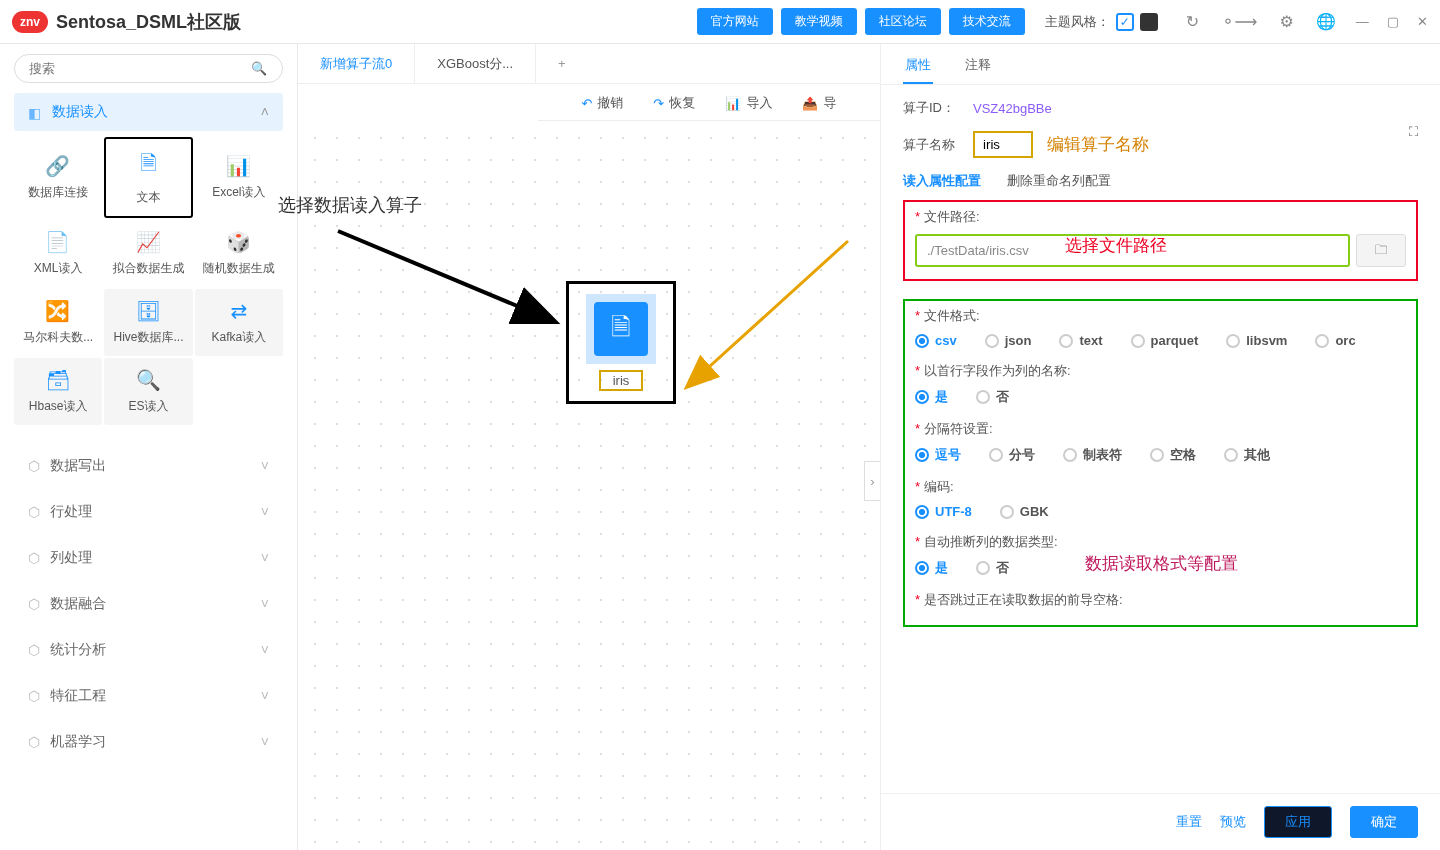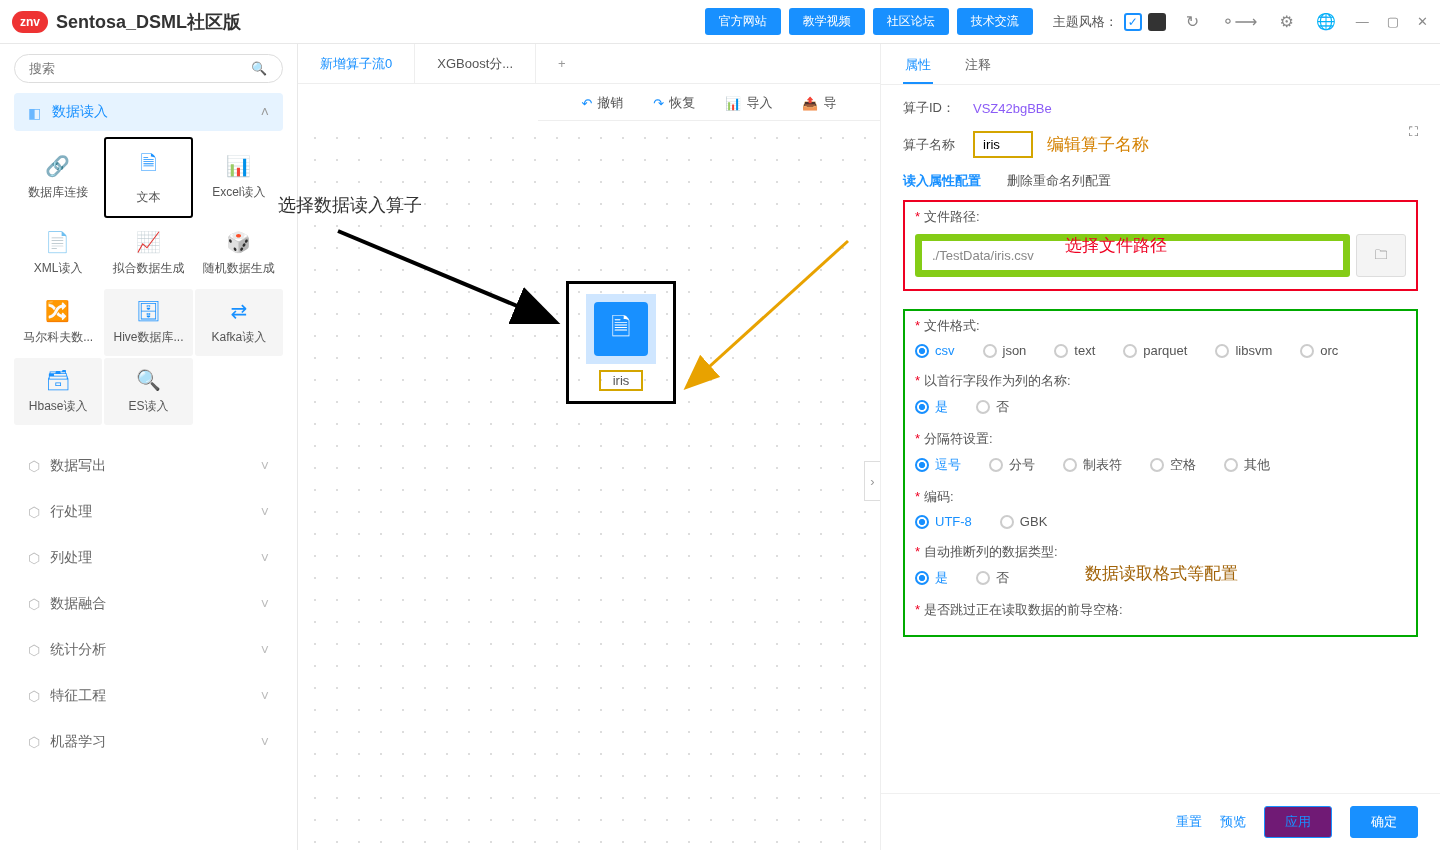--- a/index.html
+++ b/index.html
@@ -5,21 +5,21 @@
 * { box-sizing: border-box; margin: 0; padding: 0; }
 body { font-family: "Microsoft YaHei", -apple-system, sans-serif; font-size: 13px; color: #333; background: #fff; overflow: hidden; }
 .app { display: flex; flex-direction: column; height: 850px; width: 1440px; }
 
 
 .topbar { display: flex; align-items: center; height: 44px; padding: 0 12px; border-bottom: 1px solid #e8e8e8; }
 .logo { width: 36px; height: 22px; background: #e33; border-radius: 11px; color: #fff; font-weight: bold; font-size: 12px; display: flex; align-items: center; justify-content: center; margin-right: 8px; }
 .app-title { font-size: 18px; font-weight: 600; color: #333; }
 .top-center { display: flex; gap: 8px; margin-left: auto; margin-right: 20px; }
 .top-btn { background: #1890ff; color: #fff; border: none; padding: 5px 14px; border-radius: 3px; font-size: 12px; cursor: pointer; }
-.theme-area { display: flex; align-items: center; gap: 6px; margin-right: 20px; font-size: 13px; color: #555; }
+.theme-area { display: flex; align-items: center; gap: 6px; margin-right: 28px; font-size: 13px; color: #555; }
 .theme-check { width: 18px; height: 18px; border: 2px solid #1890ff; border-radius: 3px; display: flex; align-items: center; justify-content: center; color: #1890ff; font-size: 12px; }
 .theme-dark { width: 18px; height: 18px; background: #333; border-radius: 3px; }
 .top-icons { display: flex; gap: 22px; align-items: center; margin-right: 10px; color: #888; }
 .top-icons span { cursor: pointer; font-size: 16px; }
 .win-controls { display: flex; gap: 18px; color: #888; margin-left: 10px; }
 .win-controls span { cursor: pointer; }
 
 
 .main { display: flex; flex: 1; overflow: hidden; }
 
@@ -78,32 +78,32 @@
 .name-input { border: 2px solid #d4a500; padding: 4px 8px; width: 60px; }
 .name-annot { color: #d48000; font-size: 17px; margin-left: 14px; }
 .sub-tabs { display: flex; gap: 26px; margin: 6px 0 10px; font-size: 13px; }
 .sub-tabs .stab { color: #555; cursor: pointer; }
 .sub-tabs .stab.active { color: #1890ff; font-weight: 600; }
 .red-box { border: 2px solid #e02; padding: 6px 10px 12px; margin-bottom: 18px; position: relative; }
 .green-box { border: 2px solid #0a0; padding: 6px 10px 8px; }
 .req { color: #e02; margin-right: 4px; }
 .cfg-label { font-size: 13px; color: #555; margin-bottom: 8px; display: block; }
 .path-row { display: flex; gap: 6px; }
-.path-input { flex: 1; border: 7px solid #84cc16; padding: 7px 10px; font-size: 13px; color: #888; border-radius: 3px; }
+.path-input { flex: 1; border: 2px solid #84cc16; padding: 7px 10px; font-size: 13px; color: #888; border-radius: 3px; }
 .path-annot { position: absolute; color: #e02; font-size: 17px; left: 160px; top: 32px; pointer-events: none; }
 .browse-btn { width: 50px; background: #f4f4f4; border: 1px solid #ddd; border-radius: 3px; display: flex; align-items: center; justify-content: center; color: #666; cursor: pointer; }
 .radio-row { display: flex; gap: 28px; margin-top: 8px; margin-bottom: 14px; align-items: center; flex-wrap: wrap; }
-.radio-opt { display: flex; align-items: center; gap: 6px; font-size: 13px; color: #555; }
+.radio-opt { display: flex; align-items: center; gap: 6px; font-size: 13px; color: #555; font-weight: bold; }
 .radio { width: 14px; height: 14px; border-radius: 50%; border: 2px solid #ccc; display: inline-block; }
 .radio.checked { border-color: #1890ff; background: radial-gradient(#1890ff 40%, #fff 45%); }
 .radio-opt.checked { color: #1890ff; }
-.green-annot { position: absolute; color: #a16207; font-size: 17px; left: 180px; bottom: 50px; }
+.green-annot { position: absolute; color: #be185d; font-size: 17px; left: 180px; bottom: 50px; }
 .panel-footer { display: flex; justify-content: flex-end; gap: 18px; padding: 12px 22px; align-items: center; border-top: 1px solid #f0f0f0; }
 .pf-link { color: #1890ff; cursor: pointer; font-size: 13px; }
-.pf-btn { padding: 6px 20px; border: 1px solid #1890ff; color: #1890ff; background: #701a75; border-radius: 3px; cursor: pointer; font-size: 13px; }
+.pf-btn { padding: 6px 20px; border: 1px solid #1890ff; color: #1890ff; background: #0f172a; border-radius: 3px; cursor: pointer; font-size: 13px; }
 .pf-btn.primary { background: #1890ff; color: #fff; }
 .maximize-icon { position: absolute; right: 22px; top: 80px; color: #666; cursor: pointer; }
 </style>
 </head>
 <body>
 
 <div class="app">
 
   <div class="topbar">
     <div class="logo">znv</div>

